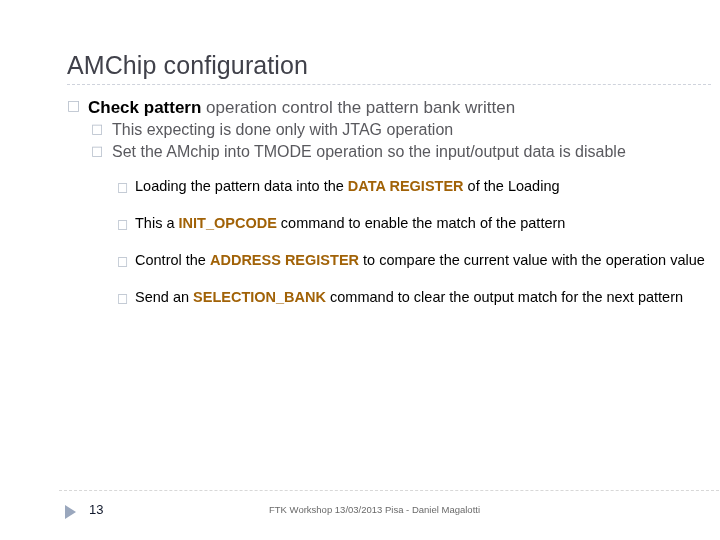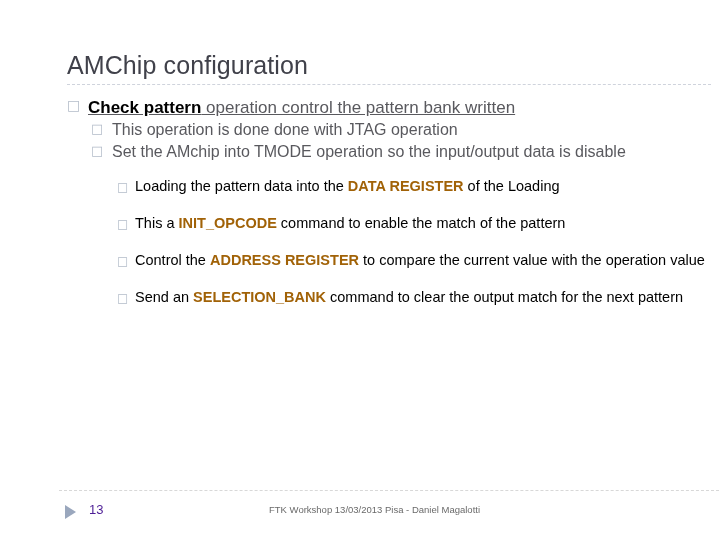--- a/index.html
+++ b/index.html
@@ -75,21 +75,20 @@
   .lvl1 {
     padding-left: 21px;
     margin-bottom: 0px;
   }
   .lvl1 .marker { font-size: 14px; top: 1px; }
   .lvl1 .text {
     font-size: 17px;
     line-height: 23px;
     color: #59595e;
     text-align: left;
-    text-decoration: underline;
   }
   .lvl1 .text b { color: #000000; font-weight: bold; }
 
   
   .lvl2 {
     padding-left: 45px;
     margin-bottom: 0px;
   }
   .lvl2 .marker { left: 24px; font-size: 13px; top: 2px; }
   .lvl2 .text {
@@ -142,21 +141,21 @@
     height: 0;
     border-left: 11px solid #9aa7bd;
     border-top: 7px solid transparent;
     border-bottom: 7px solid transparent;
   }
   .footer-page {
     position: absolute;
     left: 30px;
     top: 4px;
     font-size: 13px;
-    color: #4c1d95;
+    color: #0f172a;
   }
   .footer-note {
     position: absolute;
     left: 210px;
     top: 5px;
     width: 270px;
     font-size: 9.5px;
     line-height: 13px;
     color: #6a6a6a;
   }
@@ -173,21 +172,21 @@
 
   <div class="body-block">
 
     <div class="bullet lvl1">
       <span class="marker">□</span>
       <span class="text"><b>Check pattern</b><span> operation control the pattern bank written</span></span>
     </div>
 
     <div class="bullet lvl2">
       <span class="marker">□</span>
-      <span class="text nojust">This operation is done done with JTAG operation</span>
+      <span class="text nojust">This expecting is done only with JTAG operation</span>
     </div>
 
     <div class="bullet lvl2">
       <span class="marker">□</span>
       <span class="text">Set the AMchip into TMODE operation so the input/output data is disable</span>
     </div>
 
     <div class="group-l3">
 
       <div class="bullet lvl3">

